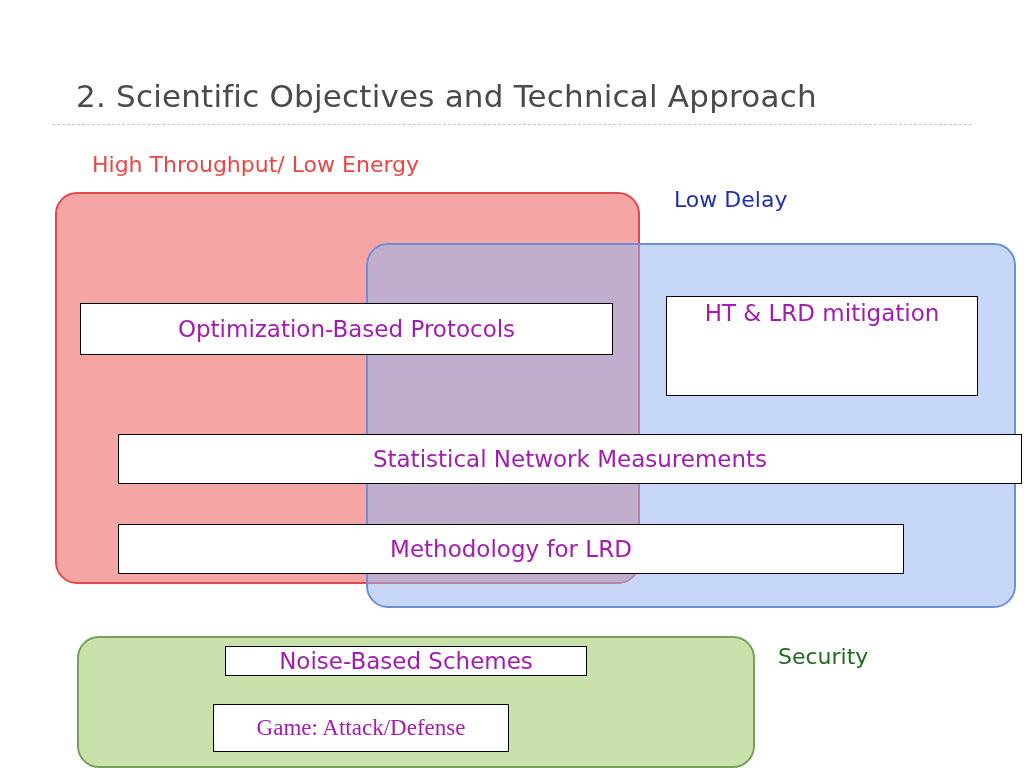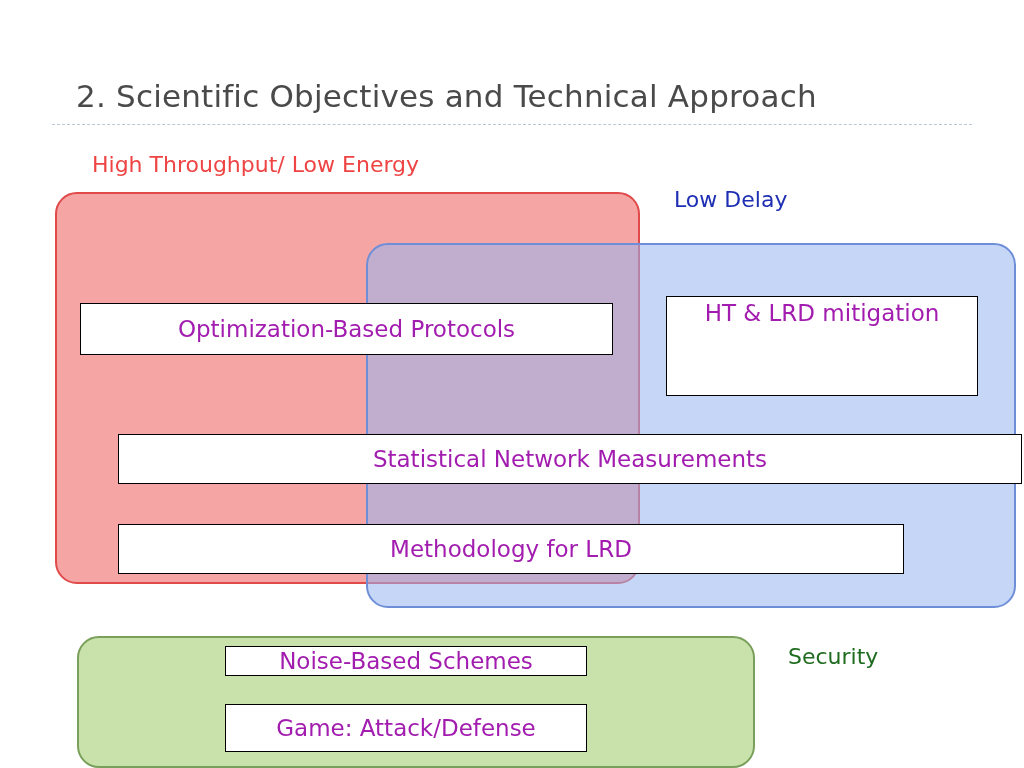--- a/index.html
+++ b/index.html
@@ -50,21 +50,20 @@
   .label-ld {
     left: 674px;
     top: 187px;
     color: #1f2fb4;
   }
   .label-sec {
     left: 778px;
     top: 641px;
     color: #1f6b1f;
     line-height: 32px;
-    margin-left: 10px;
   }
 
   
   .shape {
     position: absolute;
     box-sizing: border-box;
   }
   .shape-red {
     left: 55px;
     top: 192px;
@@ -132,24 +131,25 @@
     width: 786px;
     height: 50px;
   }
   .box-noise {
     left: 225px;
     top: 646px;
     width: 362px;
     height: 30px;
   }
   .box-game {
-    left: 225px;
+    left: 213px;
     top: 704px;
-    width: 362px;
+    width: 296px;
     height: 48px;
+    font-family: Liberation Serif, serif;
   }
 </style>
 </head>
 <body>
 
 <div class="slide-title">2. Scientific Objectives and Technical Approach</div>
 <div class="title-rule"></div>
 
 <div class="shape shape-red"></div>
 <div class="shape shape-blue"></div>

